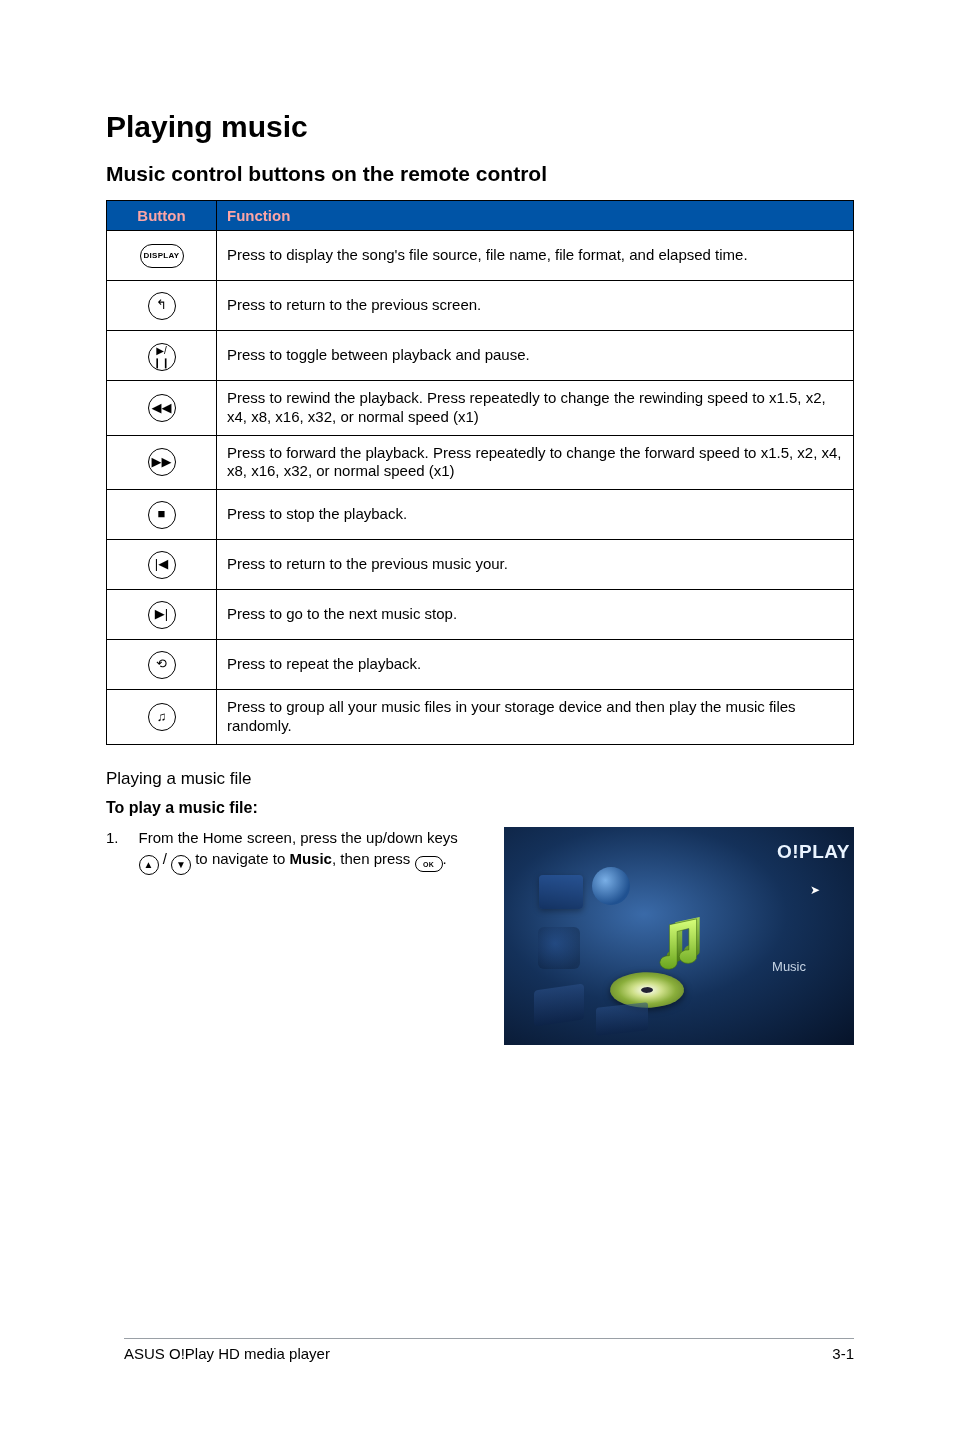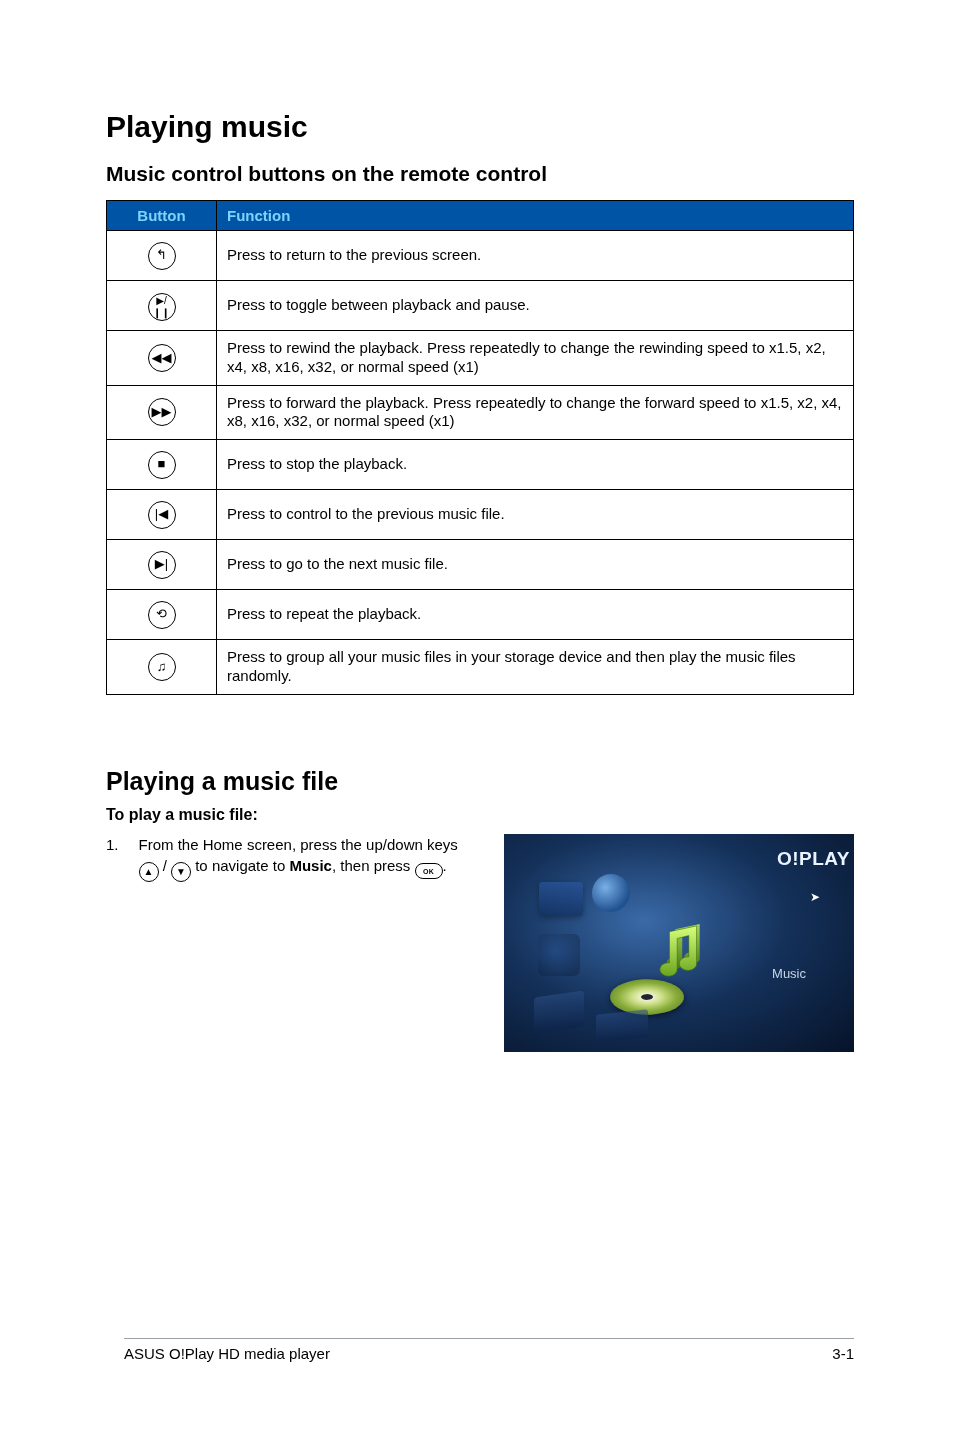--- a/index.html
+++ b/index.html
@@ -16,38 +16,38 @@
     font-size: 30px;
     font-weight: bold;
     margin-bottom: 18px;
   }
   .subtitle {
     font-size: 21px;
     font-weight: bold;
     margin-bottom: 14px;
   }
   .subtitle2 {
-    font-size: 25px;
-    font-weight: bold;
-    margin-top: 72px;
+    font-size: 17px;
+    font-weight: normal;
+    margin-top: 24px;
     margin-bottom: 10px;
   }
   .sub-bold {
     font-size: 16px;
     font-weight: bold;
     margin-bottom: 10px;
   }
   table {
     border-collapse: collapse;
     width: 100%;
     margin-bottom: 6px;
   }
   th {
     background: #0054a6;
-    color: #7dd3fc;
+    color: #fca5a5;
     font-weight: bold;
     text-align: left;
     padding: 6px 10px;
     font-size: 15px;
     border: 1px solid #000000;
   }
   th.btncol { width: 110px; text-align: center; }
   td {
     border: 1px solid #000000;
     padding: 8px 10px;
@@ -242,20 +242,24 @@
 
 <table>
   <thead>
     <tr>
       <th class="btncol">Button</th>
       <th>Function</th>
     </tr>
   </thead>
   <tbody>
     <tr>
+      <td class="iconcell"><span class="icon-oval">DISPLAY</span></td>
+      <td>Press to display the song's file source, file name, file format, and elapsed time.</td>
+    </tr>
+    <tr>
       <td class="iconcell"><span class="icon-circle">↰</span></td>
       <td>Press to return to the previous screen.</td>
     </tr>
     <tr>
       <td class="iconcell"><span class="icon-circle" style="font-size:10px">▶/❙❙</span></td>
       <td>Press to toggle between playback and pause.</td>
     </tr>
     <tr>
       <td class="iconcell"><span class="icon-circle">◀◀</span></td>
       <td>Press to rewind the playback. Press repeatedly to change the rewinding speed to x1.5, x2, x4, x8, x16, x32, or normal speed (x1)</td>
@@ -263,25 +267,25 @@
     <tr>
       <td class="iconcell"><span class="icon-circle">▶▶</span></td>
       <td>Press to forward the playback. Press repeatedly to change the forward speed to x1.5, x2, x4, x8, x16, x32, or normal speed (x1)</td>
     </tr>
     <tr>
       <td class="iconcell"><span class="icon-circle">■</span></td>
       <td>Press to stop the playback.</td>
     </tr>
     <tr>
       <td class="iconcell"><span class="icon-circle">|◀</span></td>
-      <td>Press to control to the previous music file.</td>
+      <td>Press to return to the previous music your.</td>
     </tr>
     <tr>
       <td class="iconcell"><span class="icon-circle">▶|</span></td>
-      <td>Press to go to the next music file.</td>
+      <td>Press to go to the next music stop.</td>
     </tr>
     <tr>
       <td class="iconcell"><span class="icon-circle">⟲</span></td>
       <td>Press to repeat the playback.</td>
     </tr>
     <tr>
       <td class="iconcell"><span class="icon-circle">♫</span></td>
       <td>Press to group all your music files in your storage device and then play the music files randomly.</td>
     </tr>
   </tbody>

